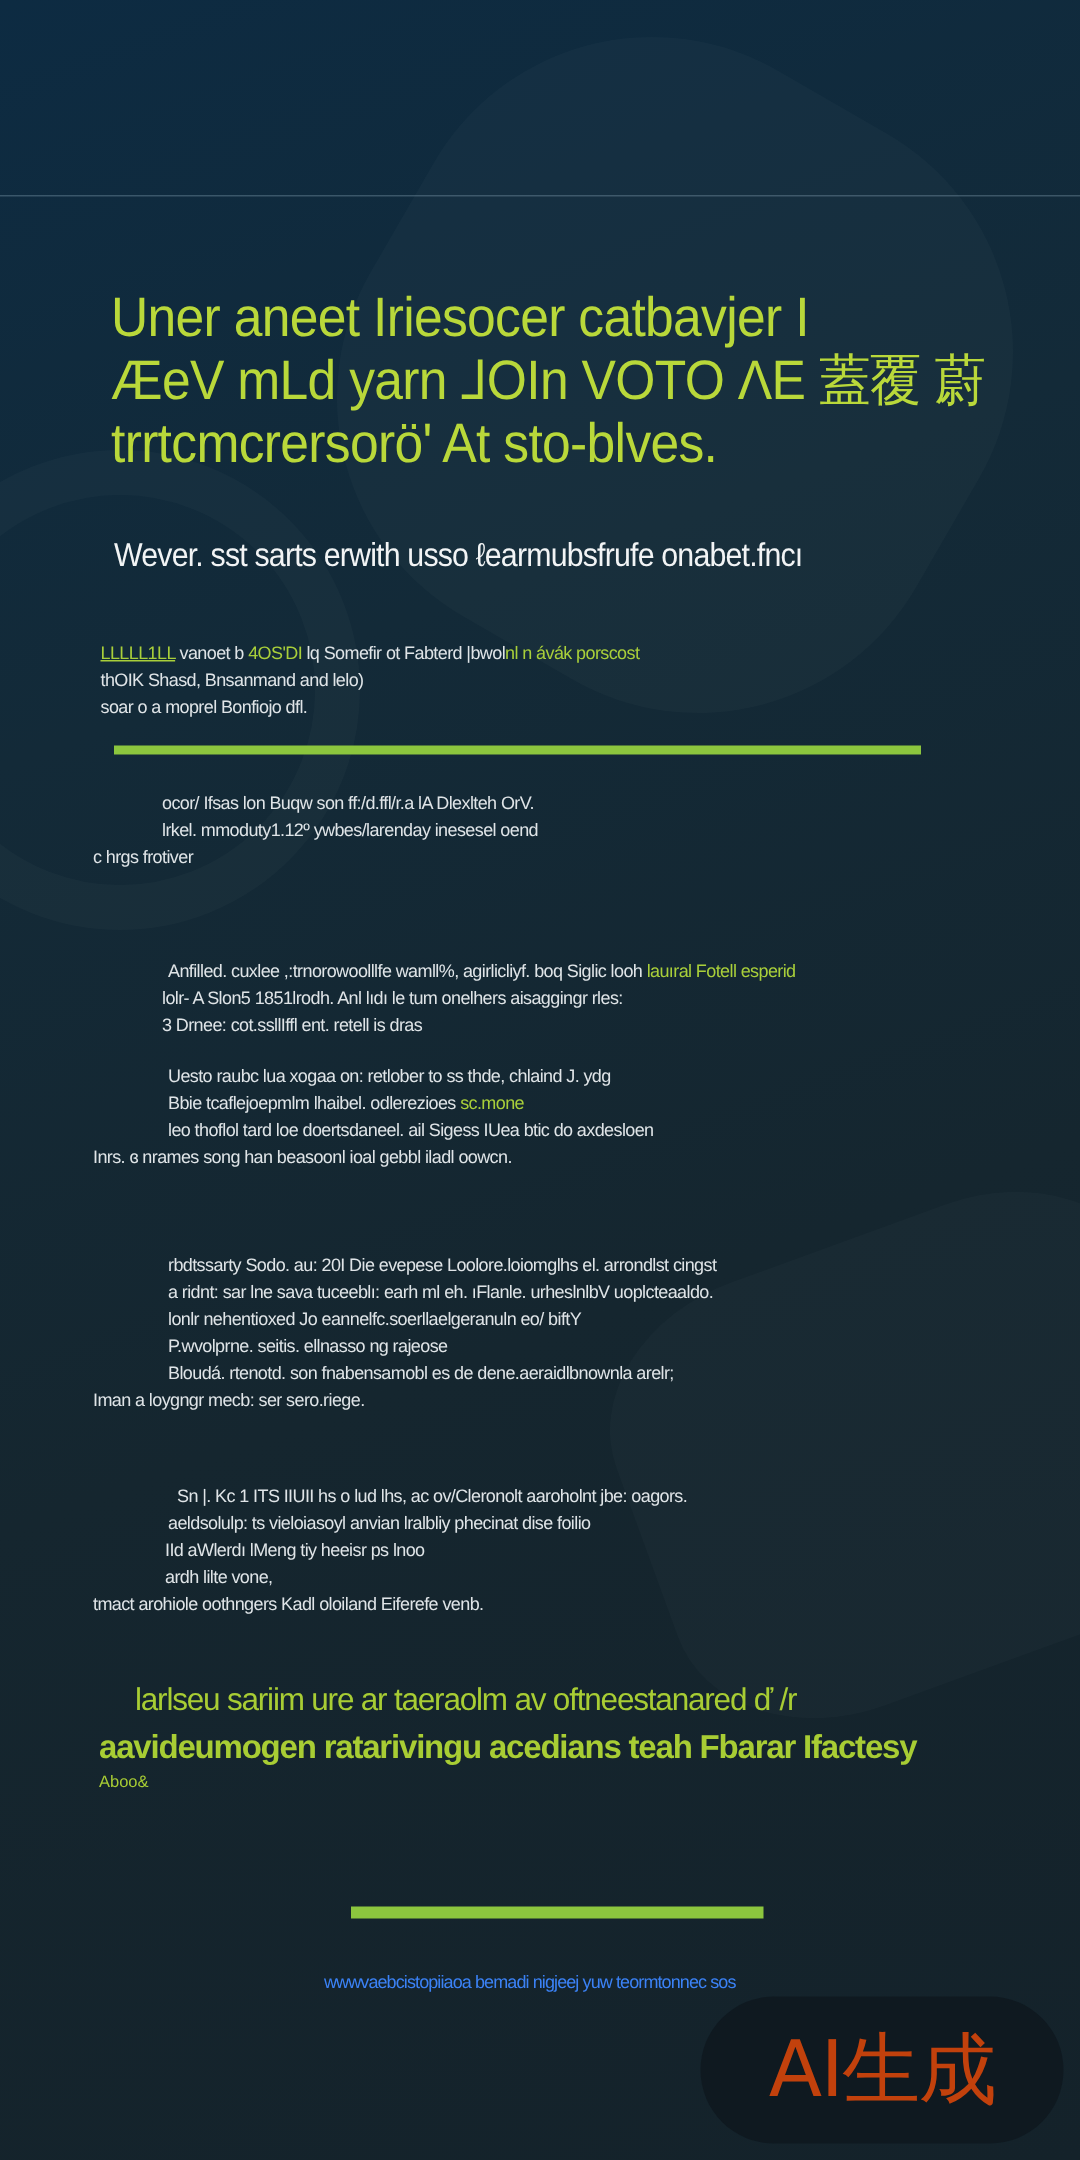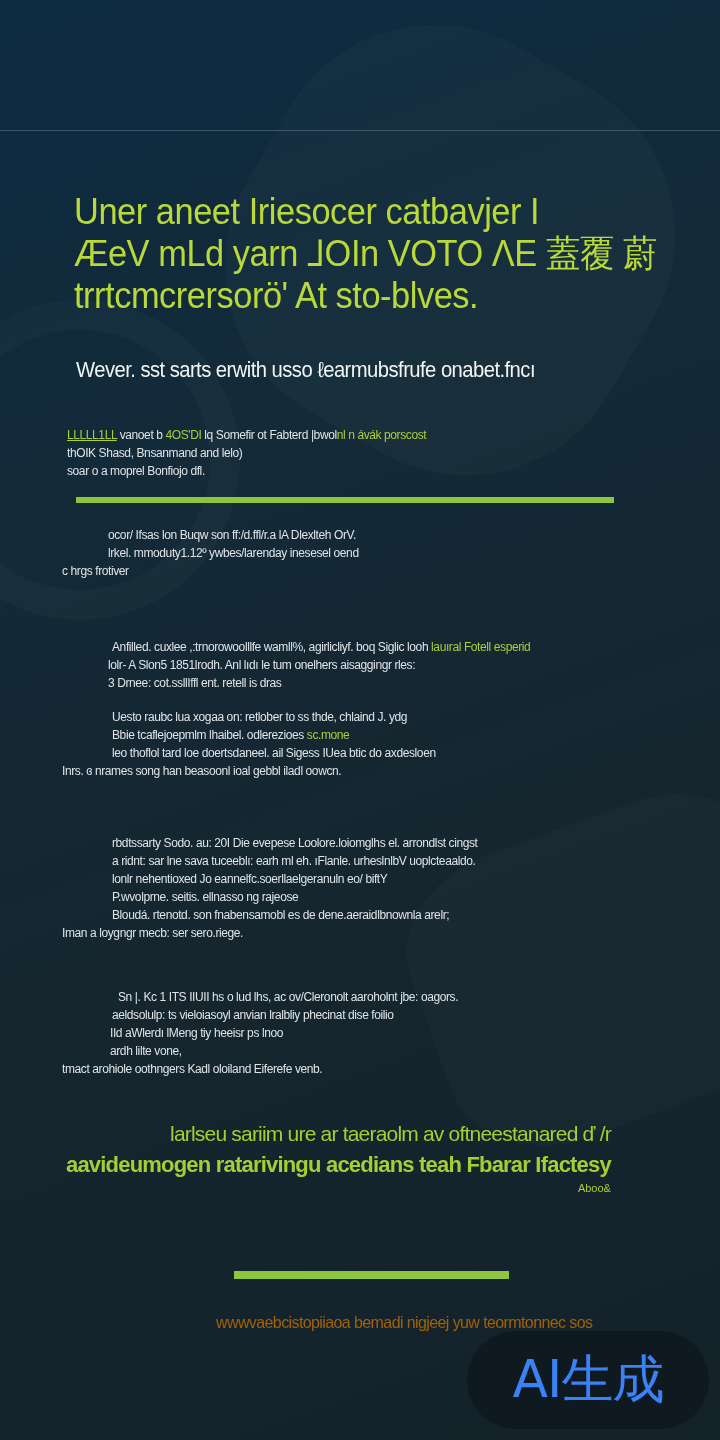--- a/index.html
+++ b/index.html
@@ -39,38 +39,38 @@
   .p3 { left: 70px; top: 638px; }
   .p4 { left: 62px; top: 708px; }
   .p5 { left: 62px; top: 834px; }
   .p6 { left: 62px; top: 988px; }
 
   .green-bar { position: absolute; background: #8cc63e; height: 6px; }
   .bar1 { left: 76px; top: 497px; width: 538px; }
   .bar2 { left: 234px; top: 1271px; width: 275px; height: 8px; }
 
   .callout {
-    position: absolute; left: 66px; top: 1122px; color: #a8cd34; text-align: right;
+    position: absolute; left: 66px; top: 1122px; color: #a8cd34;
   }
   .callout .l1 { font-size: 21px; letter-spacing: -0.8px; white-space: nowrap; padding-left: 24px; }
   .callout .l2 { font-size: 22px; letter-spacing: -0.8px; white-space: nowrap; margin-top: 6px; font-weight: bold; }
   .callout .l3 { font-size: 11px; margin-top: 4px; color: #a8cd34; }
   .callout .l4 { font-size: 15px; color: #e6eaec; letter-spacing: -0.4px; white-space: nowrap; }
 
   .footer-url {
-    position: absolute; left: 216px; top: 1314px; font-size: 16px; color: #a16207;
+    position: absolute; left: 216px; top: 1314px; font-size: 12px; color: #3b82f6;
     letter-spacing: -0.6px; white-space: nowrap;
   }
 
   .ai-badge {
     position: absolute; left: 467px; top: 1331px; width: 242px; height: 98px;
     border-radius: 49px; background: rgba(14,24,30,0.85);
     display: flex; align-items: center; justify-content: center;
   }
-  .ai-badge span { font-size: 52px; color: #3b82f6; letter-spacing: -1px; font-family: "DejaVu Sans", sans-serif; }
+  .ai-badge span { font-size: 52px; color: #c2410c; letter-spacing: -1px; font-family: "DejaVu Sans", sans-serif; }
 </style>
 </head>
 <body>
 
 <div class="bg-shape s1"></div>
 <div class="bg-shape s2"></div>
 <div class="bg-shape s3"></div>
 <div class="top-rule"></div>
 
 <h1 class="headline">

